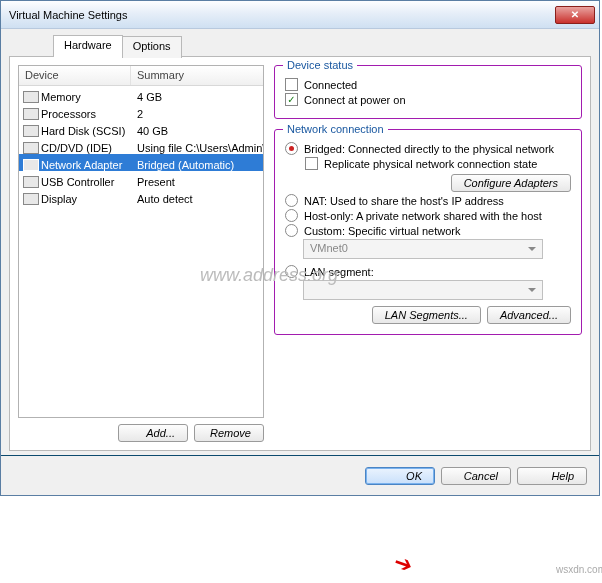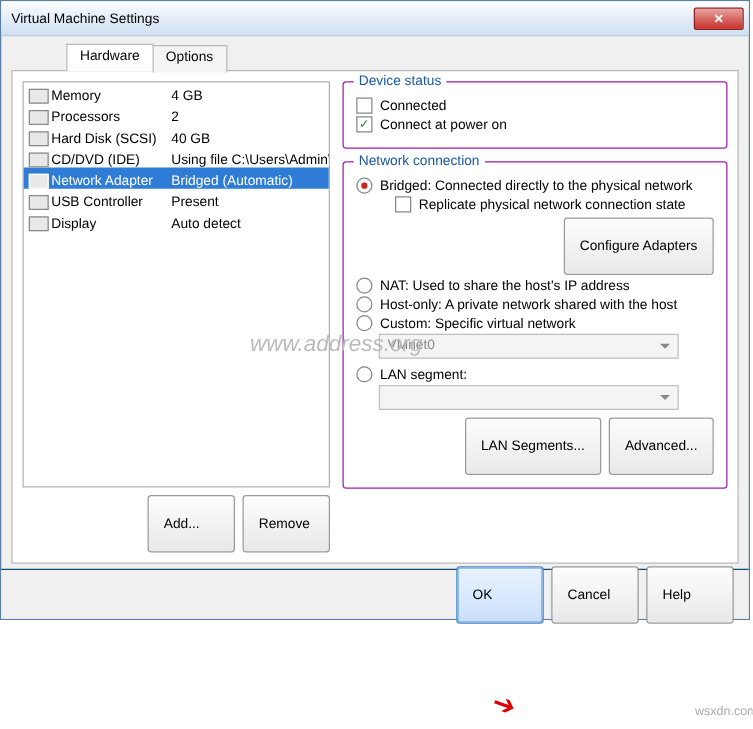--- a/index.html
+++ b/index.html
@@ -20,30 +20,30 @@
 .dl-header > div { padding:3px 6px; color:#444; }
 .col-dev { width:112px; border-right:1px solid #e2e2e2; }
 .dl-rows { }
 .dl-row { display:flex; height:17px; align-items:flex-end; }
 .dl-row .ic { width:16px; height:12px; margin:0 2px 0 4px; border:1px solid #888; background:#e8e8e8; }
 .dl-row .nm { width:92px; padding-left:0; white-space:nowrap; overflow:hidden; }
 .dl-row .sm { flex:1; padding-left:4px; white-space:nowrap; overflow:hidden; }
 .dl-row.sel { background:#2e7cd6; color:#fff; }
 .dl-row.sel .ic { border-color:#fff; }
 .left-btns { display:flex; gap:6px; justify-content:flex-end; margin-top:6px; }
-.btn { padding:16px 12px; min-width:70px; background:linear-gradient(#fdfdfd,#e8e8e8); border:1px solid #9a9a9a; border-radius:3px; text-align:left; }
+.btn { padding:2px 12px; min-width:70px; background:linear-gradient(#fdfdfd,#e8e8e8); border:1px solid #9a9a9a; border-radius:3px; text-align:right;font-style:italic; }
 .right { flex:1; position:relative; }
 .group { border:1px solid #a21caf; border-radius:3px; margin-bottom:10px; position:relative; padding:10px 10px 10px 10px; }
 .group > .legend { position:absolute; top:-7px; left:8px; background:#fff; padding:0 4px; color:#1a58a0; }
 .row { display:flex; align-items:center; gap:6px; margin:2px 0; }
 .cb, .rb { width:13px; height:13px; border:1px solid #888; background:#fff; display:inline-flex; align-items:center; justify-content:center; }
 .rb { border-radius:50%; }
 .rb.sel::after { content:""; width:5px; height:5px; border-radius:50%; background:#c22; }
 .cb.ck::after { content:"✓"; font-size:10px; color:#1a7d1a; line-height:10px; }
-.indent { margin-left:31px;text-align:right; }
+.indent { margin-left:20px;text-align:right; }
 .conf-row { display:flex; justify-content:flex-end; margin-top:4px; }
 .select { border:1px solid #c0c0c0; background:#f4f4f4; color:#888; height:20px; padding:2px 20px 2px 6px; position:relative; margin-left:18px; width:240px; }
 .select::after { content:""; position:absolute; right:6px; top:7px; border:4px solid transparent; border-top-color:#888; }
 .seg-row { display:flex; gap:6px; justify-content:flex-end; margin-top:6px; }
 .bottom-bar { position:absolute; left:0; right:0; bottom:0; height:40px; display:flex; align-items:center; justify-content:flex-end; gap:6px; padding:0 12px; background:#f0f0f0; border-top:1px solid #0c4a6e; }
 .btn.primary { background:linear-gradient(#eaf3fe,#c9e0fb); border-color:#4a84c4; box-shadow:0 0 0 1px #79b2ee inset; }
 .watermark { position:absolute; top:265px; left:200px; color:#bbb; font-size:18px; font-style:italic; pointer-events:none; z-index:5; }
 .arrow { position:absolute; bottom:6px; right:190px; color:#d00; font-size:22px; transform:rotate(20deg); pointer-events:none; z-index:6; }
 .wsx { position:absolute; bottom:8px; right:-4px; color:#aaa; font-size:10px; z-index:7; }
 </style>
@@ -59,20 +59,24 @@
   <div class="body-area">
     <div class="tabs">
       <div class="tab">Hardware</div>
       <div class="tab inactive">Options</div>
     </div>
 
     <div class="tab-panel">
       <div class="columns">
         <div class="left">
           <div class="device-list">
+            <div class="dl-header">
+              <div class="col-dev">Device</div>
+              <div>Summary</div>
+            </div>
             <div class="dl-rows">
               <div class="dl-row">
                   <span class="ic"></span>
                   <span class="nm">Memory</span>
                   <span class="sm">4 GB</span>
                 </div>
               <div class="dl-row">
                   <span class="ic"></span>
                   <span class="nm">Processors</span>
                   <span class="sm">2</span>

